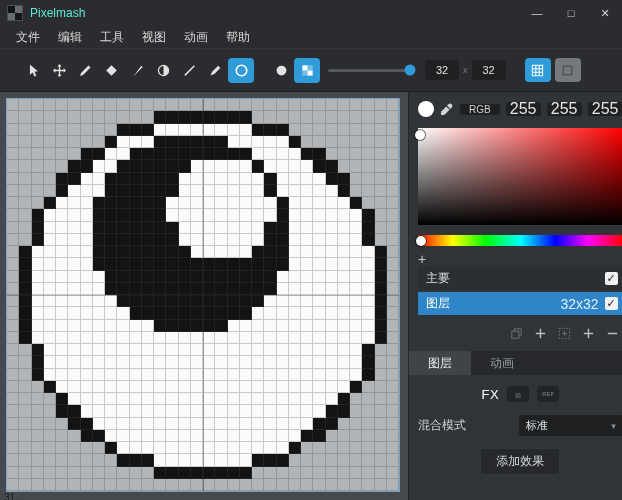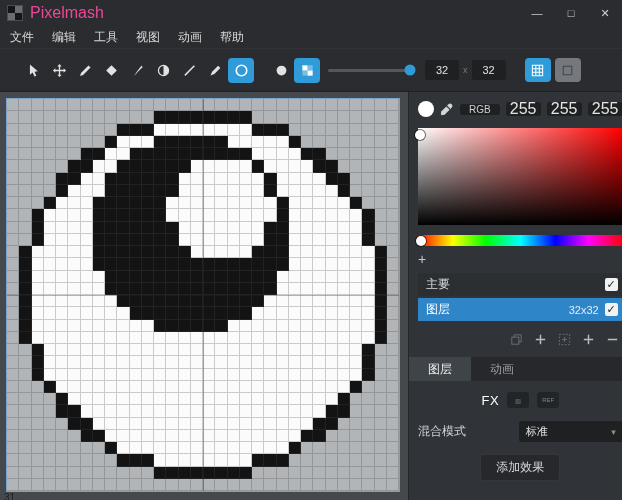--- a/index.html
+++ b/index.html
@@ -2,25 +2,25 @@
 <html style="--accent: #2f9bd8; --selection: #2e86c9; --canvas-bg: #b2b5b8; --pixel-black: #131313; --pixel-white: #fbfbfb;"><head>
 <meta charset="utf-8">
 <style>
   html,body{margin:0;padding:0;width:622px;height:500px;overflow:hidden;}
   body{background:#2a2c2f;font-family:"Liberation Sans",sans-serif;color:#ddd;
        user-select:none;cursor:default;font-size:12px;}
   
   .titlebar{height:26px;display:flex;align-items:center;padding-left:7px;background:#2a2c2f;}
   .app-icon{width:14px;height:14px;margin-right:7px;border:1px solid #4a4d50;
             background:conic-gradient(#6a6d70 25%, #141517 0 50%, #6a6d70 0 75%, #141517 0);}
-  .title{font-size:16px;color:#ec4899;}
+  .title{font-size:12px;color:#5eead4;}
   .win-controls{margin-left:auto;display:flex;height:100%;}
   .win-btn{width:34px;display:flex;align-items:center;justify-content:center;font-size:11px;color:#d2d2d2;}
   
-  .menubar{height:22px;display:flex;align-items:center;padding-left:1px;background:#2a2c2f;}
+  .menubar{height:22px;display:flex;align-items:center;padding-left:7px;background:#2a2c2f;}
   .menu-item{padding:2px 9px;color:#d8d8d8;}
   
   .toolbar{height:42px;display:flex;align-items:center;background:#2a2c2f;
            padding-left:20px;border-bottom:1px solid #1e1f21;border-top:1px solid #313336;}
   .tool-group,.shape-group,.seg{display:flex;align-items:center;}
   .tool-btn{width:26px;height:25px;border-radius:4px;display:flex;align-items:center;
             justify-content:center;color:#e2e2e2;}
   .tool-btn.selected{background:var(--accent,#2f9bd8);color:#fff;}
   .ticon{display:flex;align-items:center;justify-content:center;}
   .tb-gap{width:14px;}
@@ -60,26 +60,26 @@
            display:flex;align-items:center;justify-content:center;color:#e4e4e4;}
   .gradient{position:relative;height:97px;margin-top:9px;
             background:linear-gradient(to top,#000,rgba(0,0,0,0)),linear-gradient(to right,#ffffff,#ff0000);}
   .g-handle,.hue-handle{position:absolute;width:10px;height:10px;border-radius:50%;background:#fff;
             box-shadow:0 0 0 1px rgba(0,0,0,0.55);transform:translate(-50%,-50%);}
   .g-handle{left:2px;top:7px;}
   .hue{position:relative;height:11px;margin-top:10px;
        background:linear-gradient(to right,#f00 0%,#ff0 17%,#0f0 33%,#0ff 50%,#00f 67%,#f0f 83%,#f00 100%);}
   .hue-handle{left:3px;top:50%;}
   .add-swatch{margin-top:6px;color:#c8c8c8;font-size:14px;width:16px;line-height:14px;}
-  .layer-list{margin-top:7px;}
+  .layer-list{margin-top:1px;}
   .layer-row{height:23px;display:flex;align-items:center;padding:0 5px 0 8px;font-size:12px;
              background:#2c2f32;margin-bottom:2px;color:#dcdfe1;}
   .layer-row.selected{background:var(--selection,#2e86c9);color:#fff;}
   .lname{flex:1;}
-  .lsize{font-size:11px;color:rgba(255,255,255,0.85);margin-right:6px;}
+  .lsize{font-size:14px;color:rgba(255,255,255,0.85);margin-right:6px;}
   .lcheck{width:13px;height:13px;background:#f2f2f2;border-radius:2px;color:#1c1c1c;
           font-size:11px;line-height:13px;text-align:center;}
   .layer-btns{display:flex;justify-content:flex-end;align-items:center;gap:9px;margin-top:9px;
               padding-right:3px;color:#b8bdc2;}
   .lb{display:flex;}
   .lb.dim{opacity:0.45;}
   .tabs{display:flex;margin:10px -7px 0 -9px;background:#26282b;height:24px;padding-left:0;}
   .tab{width:62px;display:flex;align-items:center;justify-content:center;font-size:12px;color:#9aa0a4;}
   .tab.active{background:#3f4449;color:#eef0f2;}
   .fx-row{display:flex;justify-content:center;align-items:center;gap:8px;margin-top:11px;}

